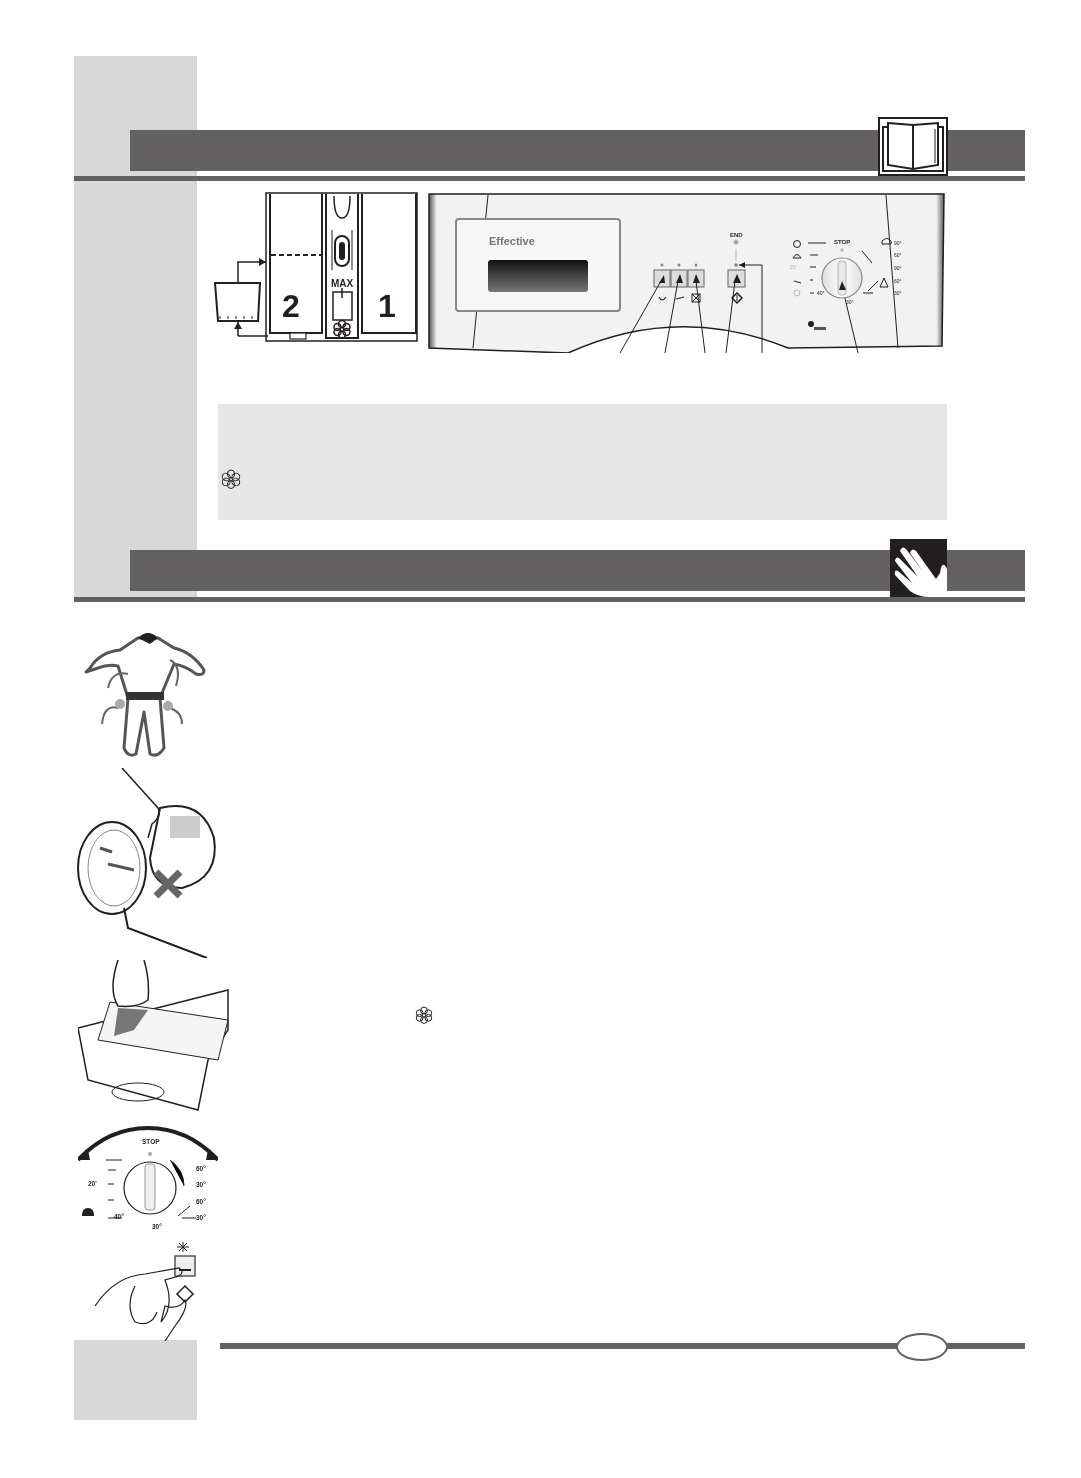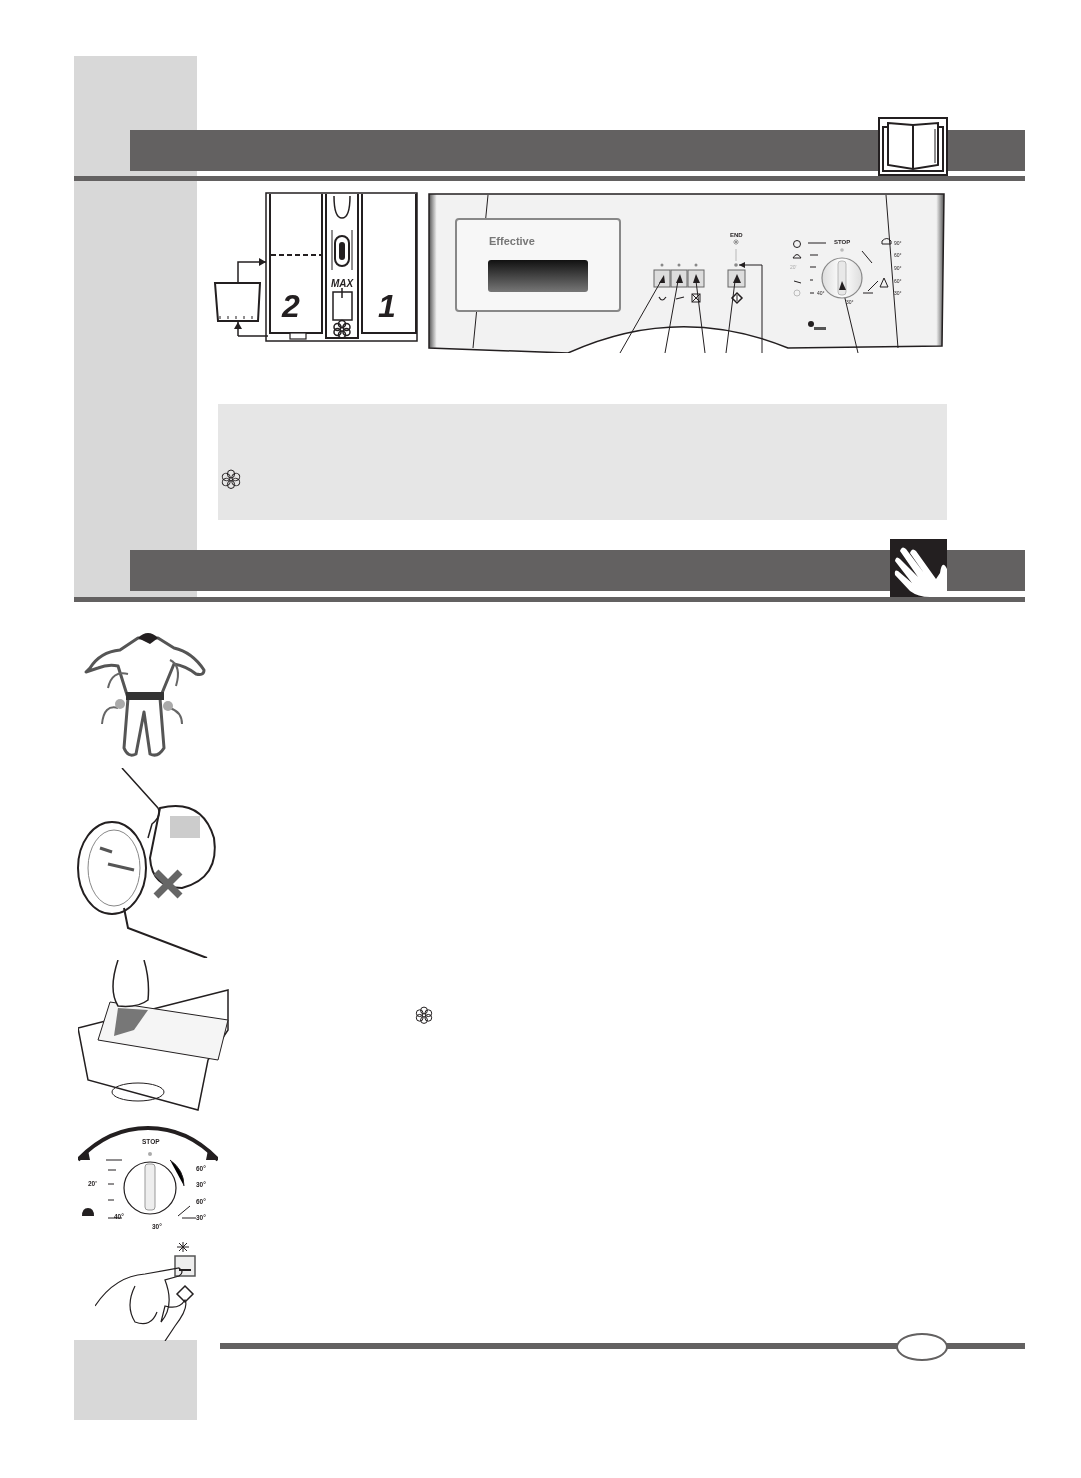--- a/index.html
+++ b/index.html
@@ -34,21 +34,21 @@
 <div class="abs hdr-rule" style="top:176px;"></div>
 <div class="abs icon-box" style="left:878px;top:117px;width:70px;height:59px;">
   <svg width="66" height="55" viewBox="0 0 66 55">
     <rect x="3" y="8" width="60" height="44" fill="#fff" stroke="#231f20" stroke-width="2"></rect>
     <path d="M8 4 L33 6 L58 4 L58 46 L33 50 L8 46 Z" fill="#fff" stroke="#231f20" stroke-width="2"></path>
     <line x1="33" y1="6" x2="33" y2="50" stroke="#231f20" stroke-width="2"></line>
     <line x1="55" y1="10" x2="55" y2="44" stroke="#231f20" stroke-width="1"></line>
   </svg>
 </div>
 
-<div class="abs" style="left:210px;top:188px;width:210px;height:160px;font-style:italic;">
+<div class="abs" style="left:210px;top:188px;width:210px;height:160px;">
   <svg width="210" height="160" viewBox="0 0 210 160">
 
     <rect x="56" y="5" width="151" height="148" fill="#fff" stroke="#231f20" stroke-width="1.5"></rect>
 
     <path d="M60 6 L60 145 L112 145 L112 6" fill="none" stroke="#231f20" stroke-width="2"></path>
 
     <path d="M116 6 L116 150 L148 150 L148 6" fill="none" stroke="#231f20" stroke-width="2"></path>
 
     <path d="M152 6 L152 145 L206 145 L206 6" fill="none" stroke="#231f20" stroke-width="2"></path>
 

